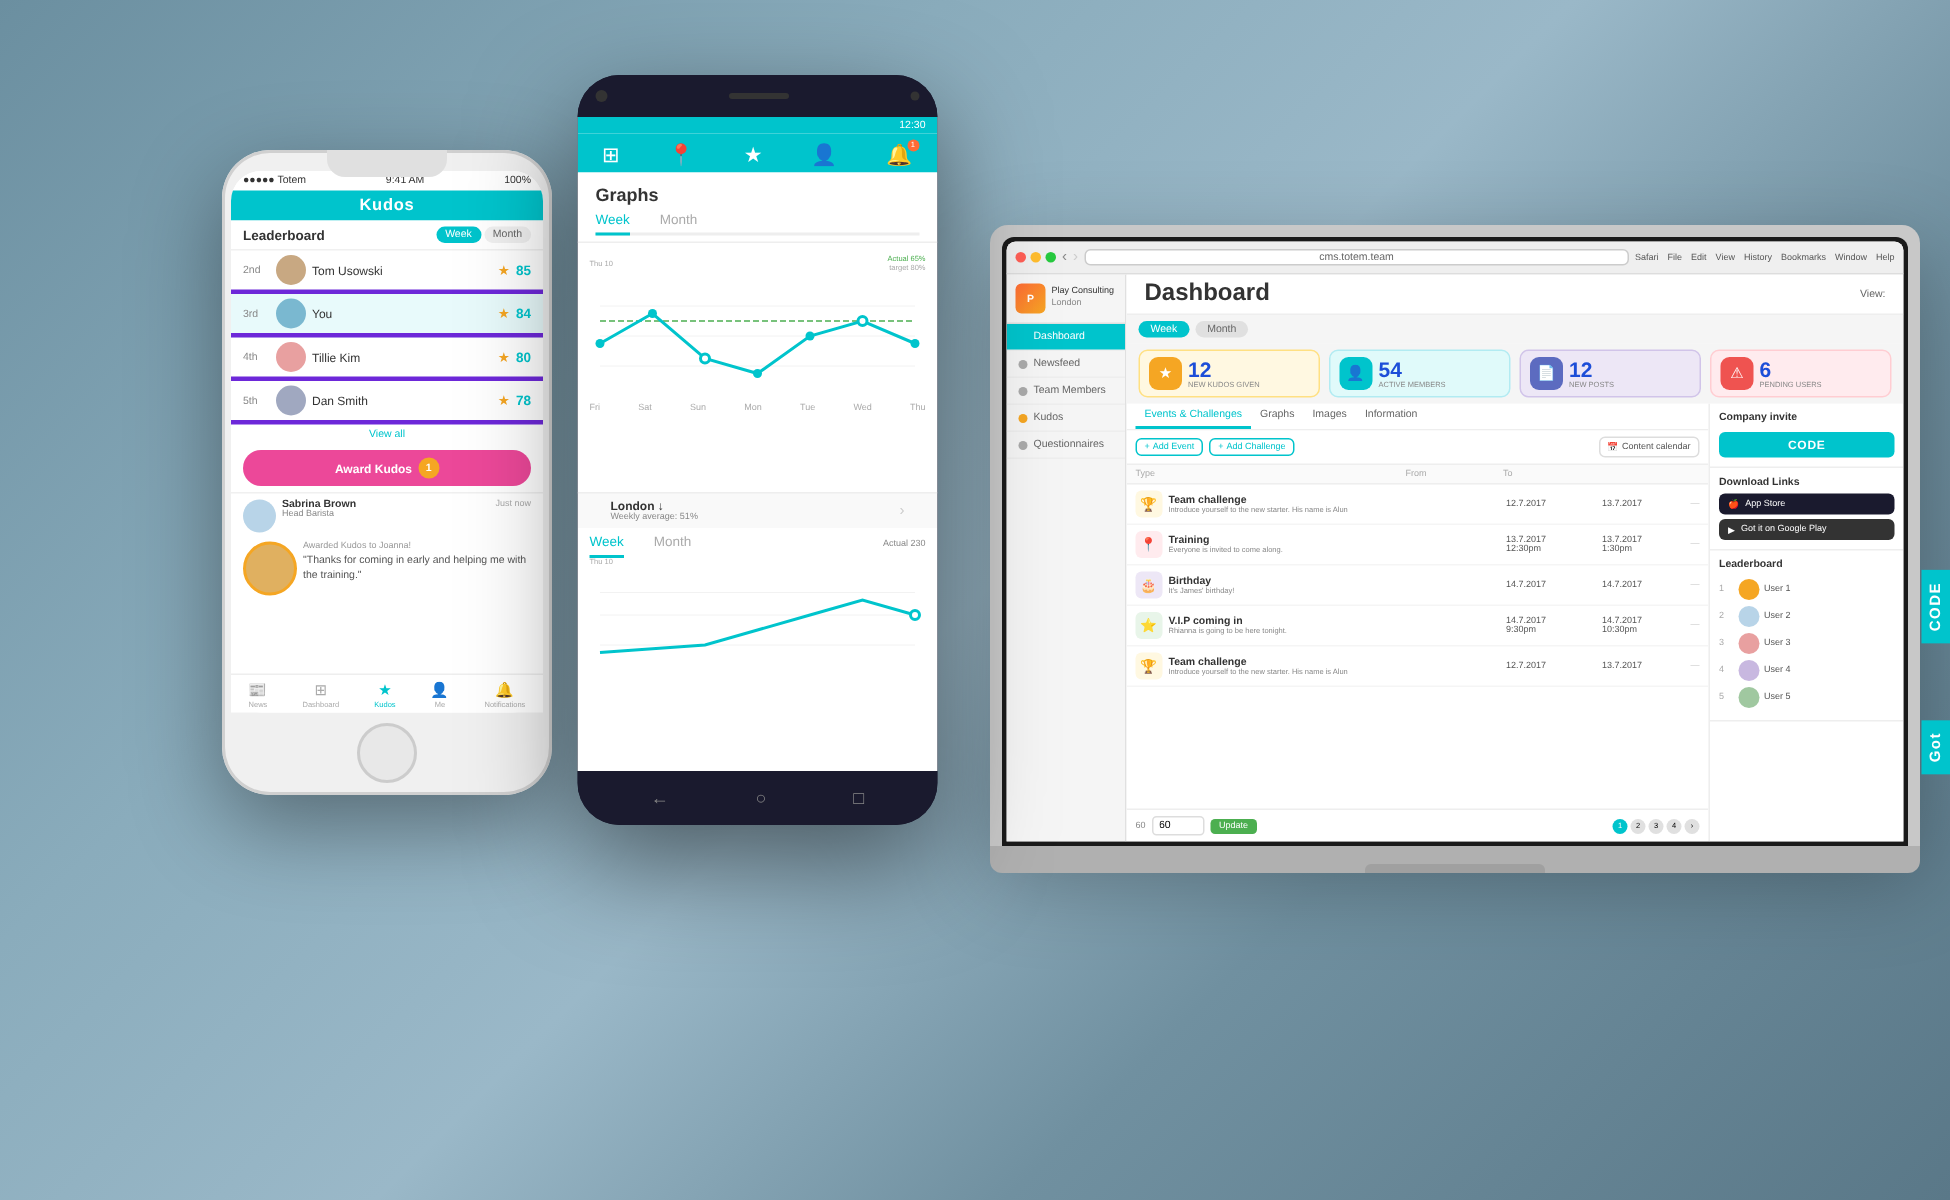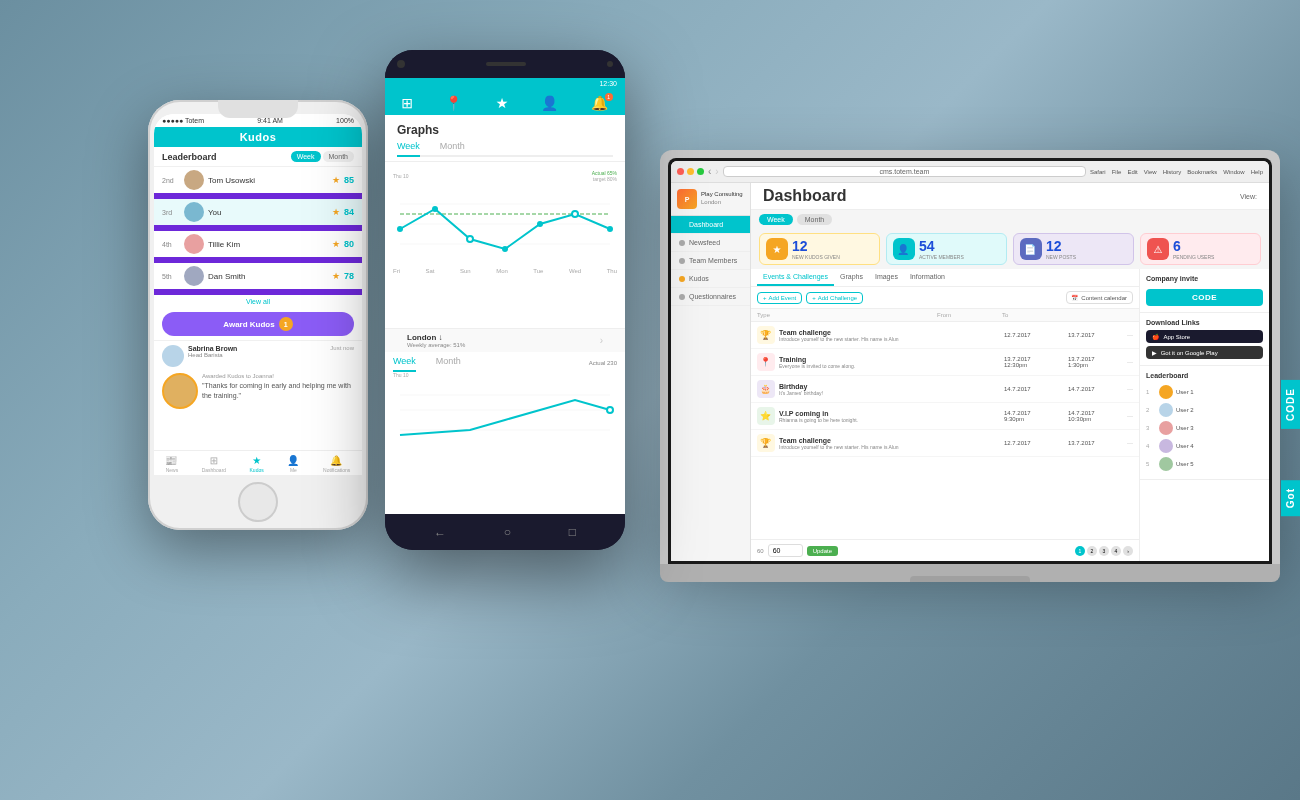--- a/index.html
+++ b/index.html
@@ -108,21 +108,21 @@
       color: white;
     }
     .lb-tab.inactive {
       background: #f0f0f0;
       color: #666;
     }
     .lb-row {
       display: flex;
       align-items: center;
       padding: 3px 8px;
-      border-bottom: 6px solid #6d28d9;
+      border-bottom: 3px solid #6d28d9;
       font-size: 8px;
       gap: 4px;
     }
     .lb-rank {
       color: #888;
       width: 18px;
       font-size: 7px;
     }
     .lb-avatar {
       width: 20px; height: 20px;
@@ -136,21 +136,21 @@
     .lb-highlight { background: #e8fafb; }
     .view-all {
       text-align: center;
       color: #00c4cc;
       font-size: 7px;
       padding: 3px;
       cursor: pointer;
     }
     .award-btn {
       margin: 4px 8px;
-      background: #8b5cf6;
+      background: #ec4899;
       color: white;
       border: none;
       border-radius: 12px;
       padding: 5px 0;
       font-size: 8px;
       font-weight: 600;
       text-align: center;
       cursor: pointer;
       display: flex;
       align-items: center;

